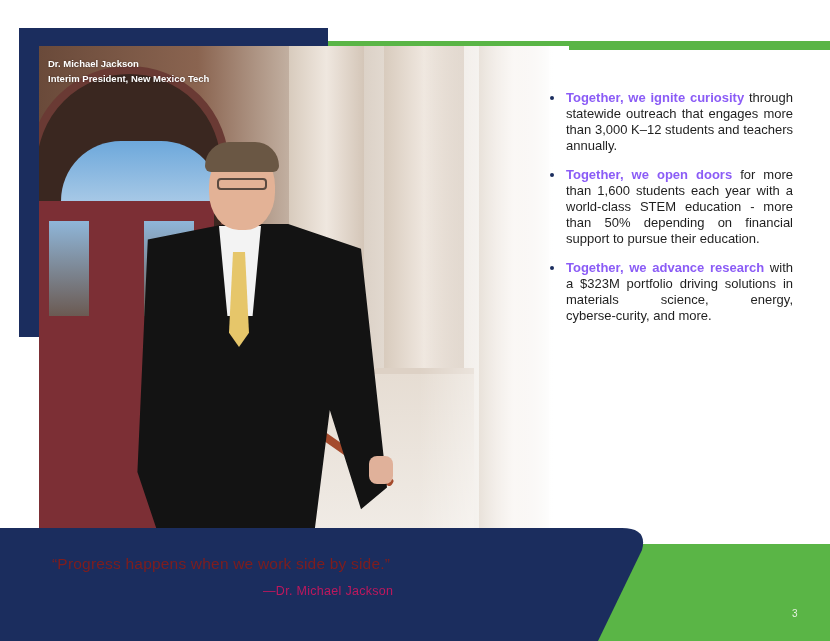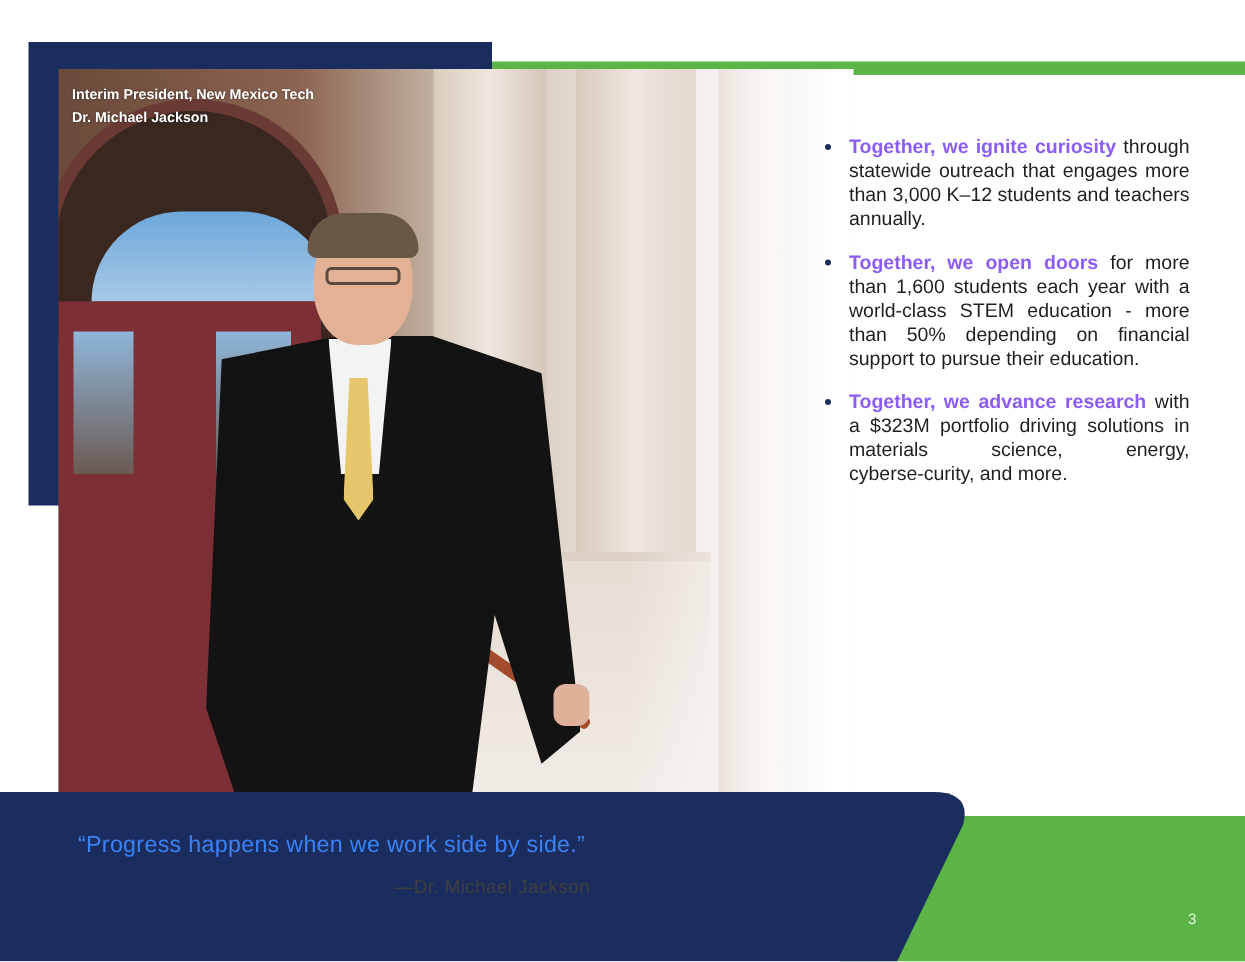--- a/index.html
+++ b/index.html
@@ -110,25 +110,25 @@
 
   .bottom-green {
     position: absolute; left: 560px; top: 544px; width: 270px; height: 97px;
     background: #5ab546;
   }
   .bottom-navy {
     position: absolute; left: 0; top: 528px; width: 645px; height: 113px;
   }
   .bottom-navy svg { display: block; }
   .quote {
-    position: absolute; left: 52px; top: 555px; color: #3b82f6;
+    position: absolute; left: 52px; top: 555px; color: #7f1d1d;
     font-family: "Liberation Sans", sans-serif; font-size: 15.5px; letter-spacing: 0.2px;
   }
   .attribution {
-    position: absolute; left: 263px; top: 584px; color: #404040;
+    position: absolute; left: 263px; top: 584px; color: #be185d;
     font-family: "Liberation Sans", sans-serif; font-size: 12.5px; letter-spacing: 0.3px;
   }
   .page-number {
     position: absolute; left: 792px; top: 608px; color: #e6f2e0;
     font-family: "Liberation Sans", sans-serif; font-size: 10px;
   }
 </style>
 </head>
 <body>
 
@@ -152,22 +152,22 @@
   <div class="shirt"></div>
   <div class="tie"></div>
   <div class="head"></div>
   <div class="hair"></div>
   <div class="glasses"></div>
   <div class="hand"></div>
   <div class="fade"></div>
 </div>
 
 <div class="caption">
+  <div>Dr. Michael Jackson</div>
   <div>Interim President, New Mexico Tech</div>
-  <div>Dr. Michael Jackson</div>
 </div>
 
 <ul class="bullets">
   <li>
     <span class="dot"></span>
     <span class="lead">Together, we ignite curiosity</span><span> through statewide outreach that engages more than 3,000 K–12 students and teachers annually.</span>
   </li>
   <li>
     <span class="dot"></span>
     <span class="lead">Together, we open doors</span><span> for more than 1,600 students each year with a world-class STEM education - more than 50% depending on financial support to pursue their education.</span>

